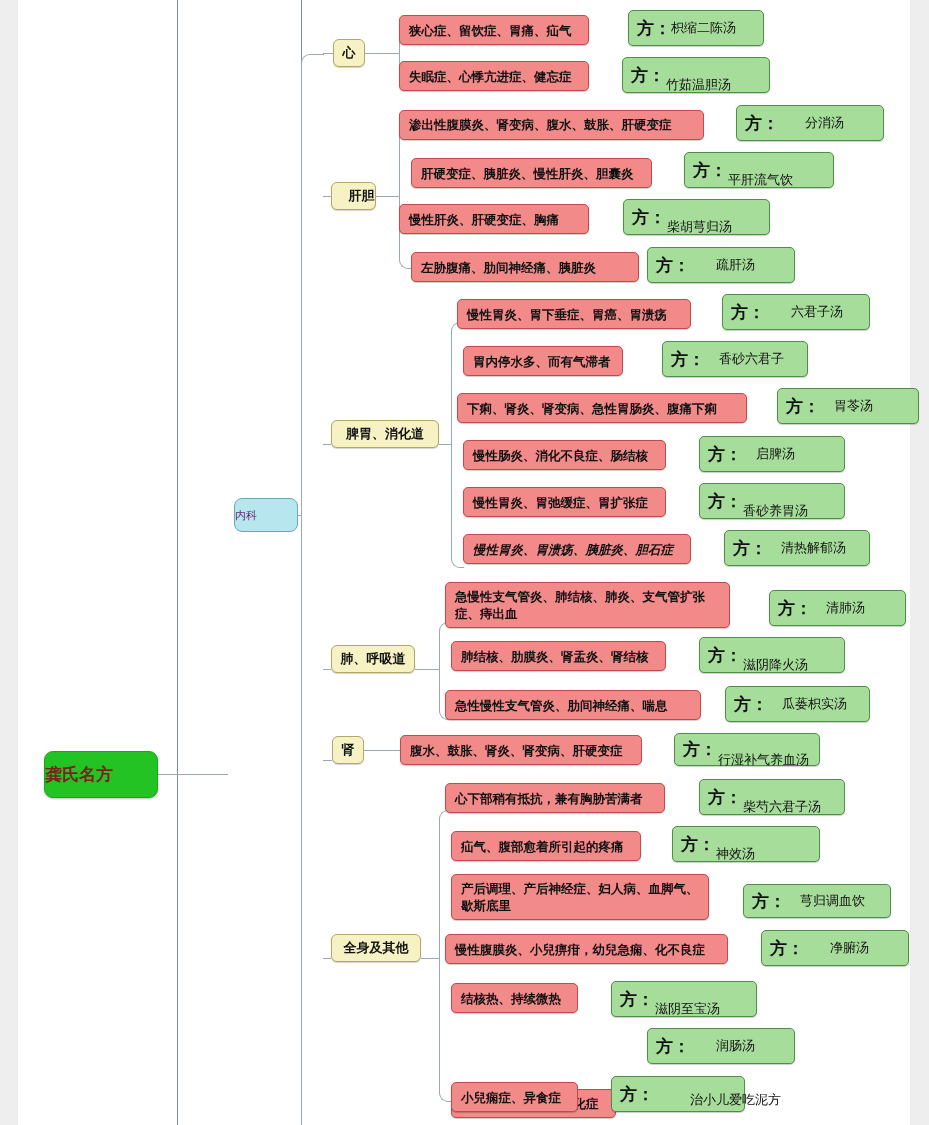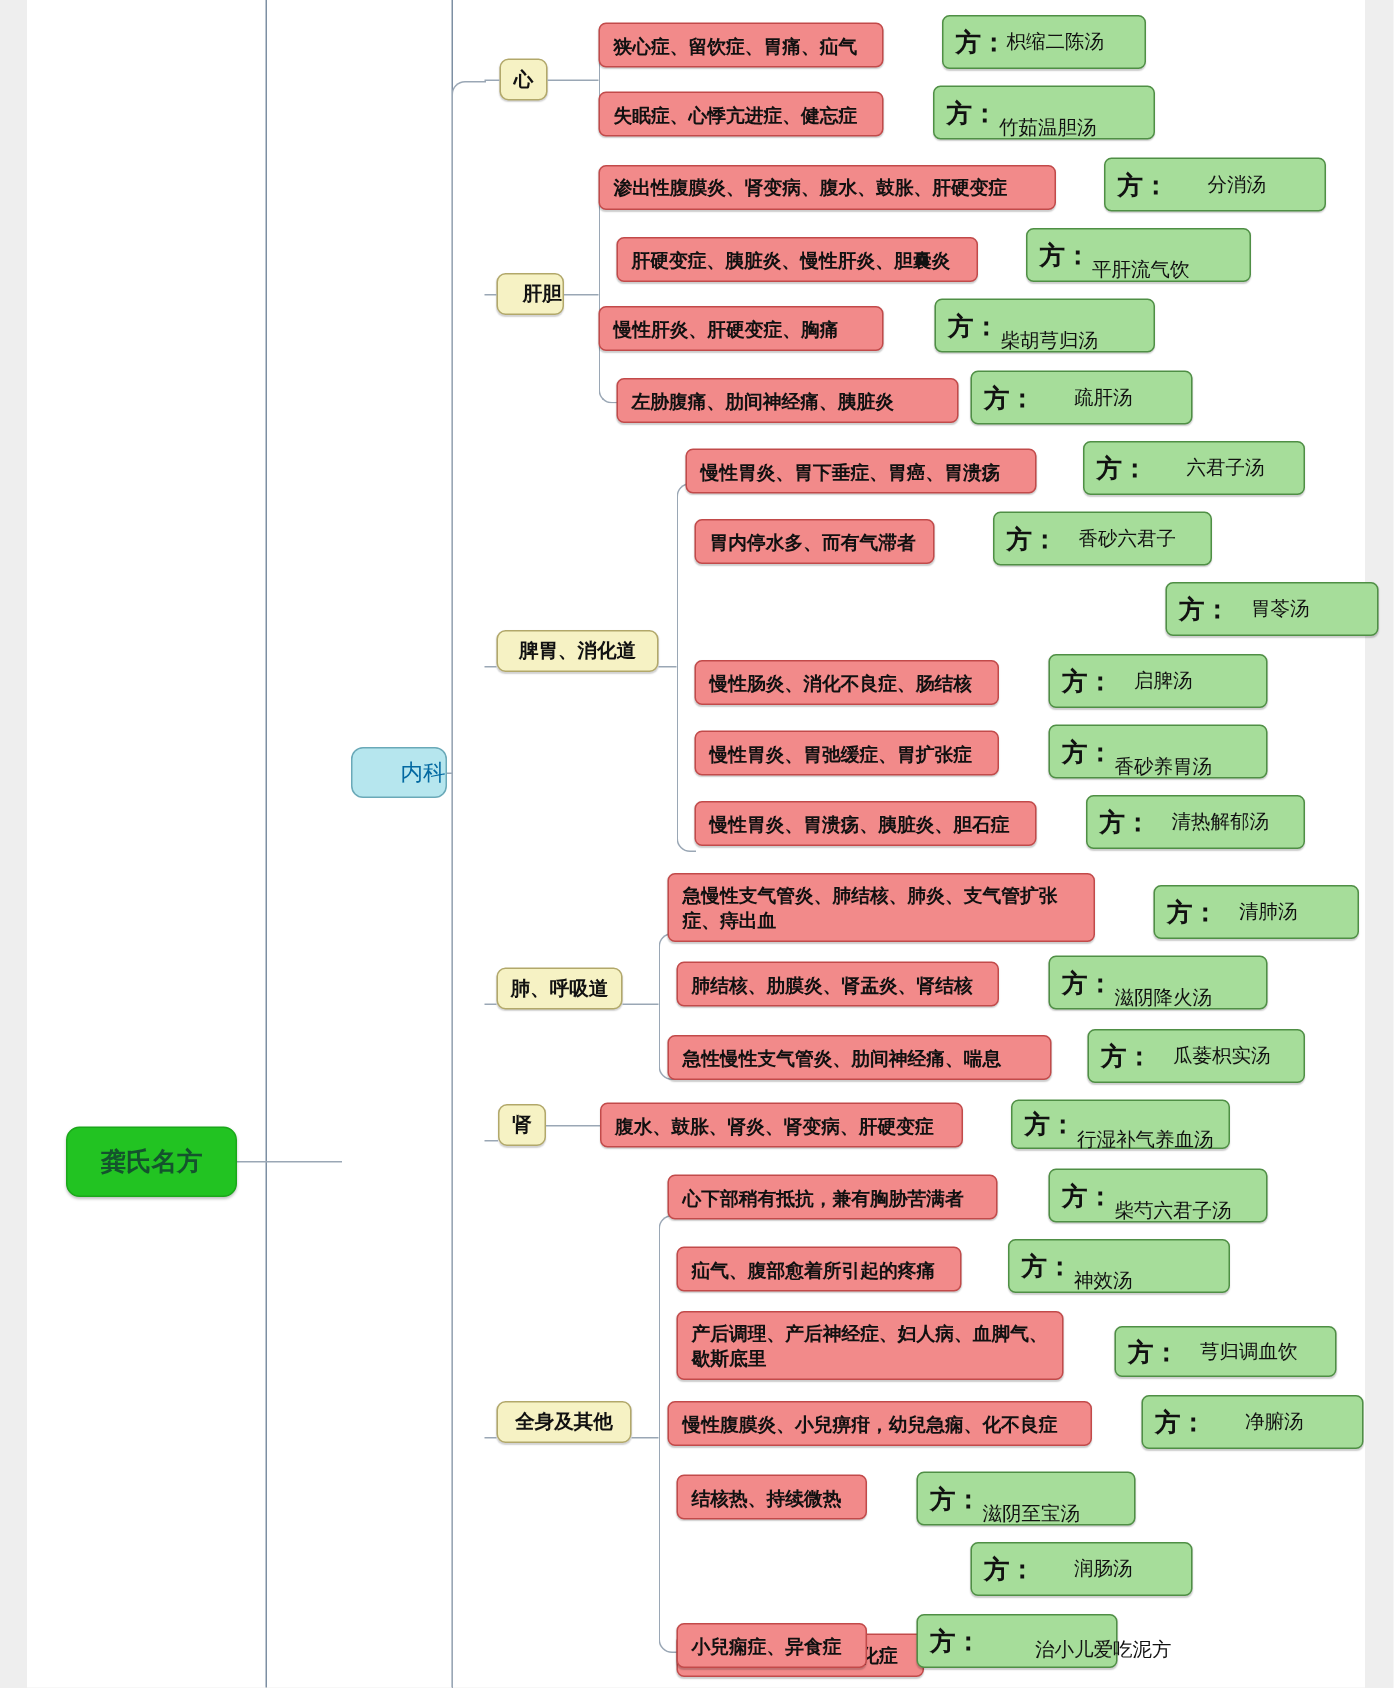--- a/index.html
+++ b/index.html
@@ -22,27 +22,26 @@
     border-left:1px solid #9aa7b5;
     border-top:1px solid #9aa7b5;
     border-bottom:1px solid #9aa7b5;
     border-top-left-radius:9px;
     border-bottom-left-radius:9px;
   }
   
   .node{position:absolute;box-sizing:border-box;display:flex;align-items:center;}
   .root{
     background:#22c322;border:1px solid #1aa81a;border-radius:9px;
-    color:#14532d;font-weight:bold;font-size:17px;
-    justify-content:center;
+    color:#7f1d1d;font-weight:bold;font-size:17px;
     box-shadow:0 1px 2px rgba(0,0,0,.25);
   }
   .branch{
     background:#b6e6ee;border:1px solid #6aa9b8;border-radius:8px;
-    font-size:15px;justify-content:flex-end;color:#0369a1;
+    font-size:11px;justify-content:flex-start;color:#701a75;
   }
   .cat{
     background:#f6f2c4;border:1px solid #b2a86a;border-radius:6px;
     font-size:13px;justify-content:center;color:#111;font-weight:bold;
     box-shadow:0 1px 1px rgba(0,0,0,.18);
   }
   .sym{
     background:#f28a8a;border:1px solid #c24a4a;border-radius:5px;
     font-size:12.5px;font-weight:bold;color:#111;
     padding:3px 9px;line-height:17px;
@@ -160,20 +159,23 @@
   </div>
 
   <div class="node sym" style="left:445px;top:346px;width:160px;height:30px;">
     <span>胃内停水多、而有气滞者</span>
   </div>
   <div class="node rx gap" style="left:644px;top:341px;width:146px;height:36px;">
     <span class="fx">方：</span>
     <span class="fname">香砂六君子</span>
   </div>
 
+  <div class="node sym" style="left:439px;top:393px;width:290px;height:30px;">
+    <span>下痢、肾炎、肾变病、急性胃肠炎、腹痛下痢</span>
+  </div>
   <div class="node rx gap" style="left:759px;top:388px;width:142px;height:36px;">
     <span class="fx">方：</span>
     <span class="fname">胃苓汤</span>
   </div>
 
   <div class="node sym" style="left:445px;top:440px;width:203px;height:30px;">
     <span>慢性肠炎、消化不良症、肠结核</span>
   </div>
   <div class="node rx gap" style="left:681px;top:436px;width:146px;height:36px;">
     <span class="fx">方：</span>
@@ -181,21 +183,21 @@
   </div>
 
   <div class="node sym" style="left:445px;top:487px;width:203px;height:30px;">
     <span>慢性胃炎、胃弛缓症、胃扩张症</span>
   </div>
   <div class="node rx tight" style="left:681px;top:483px;width:146px;height:36px;">
     <span class="fx">方：</span>
     <span class="fname">香砂养胃汤</span>
   </div>
 
-  <div class="node sym" style="left:445px;top:534px;width:228px;height:30px;">
+  <div class="node sym" style="left:445px;top:534px;width:228px;height:30px;font-style:italic;">
     <span>慢性胃炎、胃溃疡、胰脏炎、胆石症</span>
   </div>
   <div class="node rx gap" style="left:706px;top:530px;width:146px;height:36px;">
     <span class="fx">方：</span>
     <span class="fname">清热解郁汤</span>
   </div>
 
   <div class="node cat" style="left:313px;top:645px;width:84px;height:28px;">
     <span>肺、呼吸道</span>
   </div>

